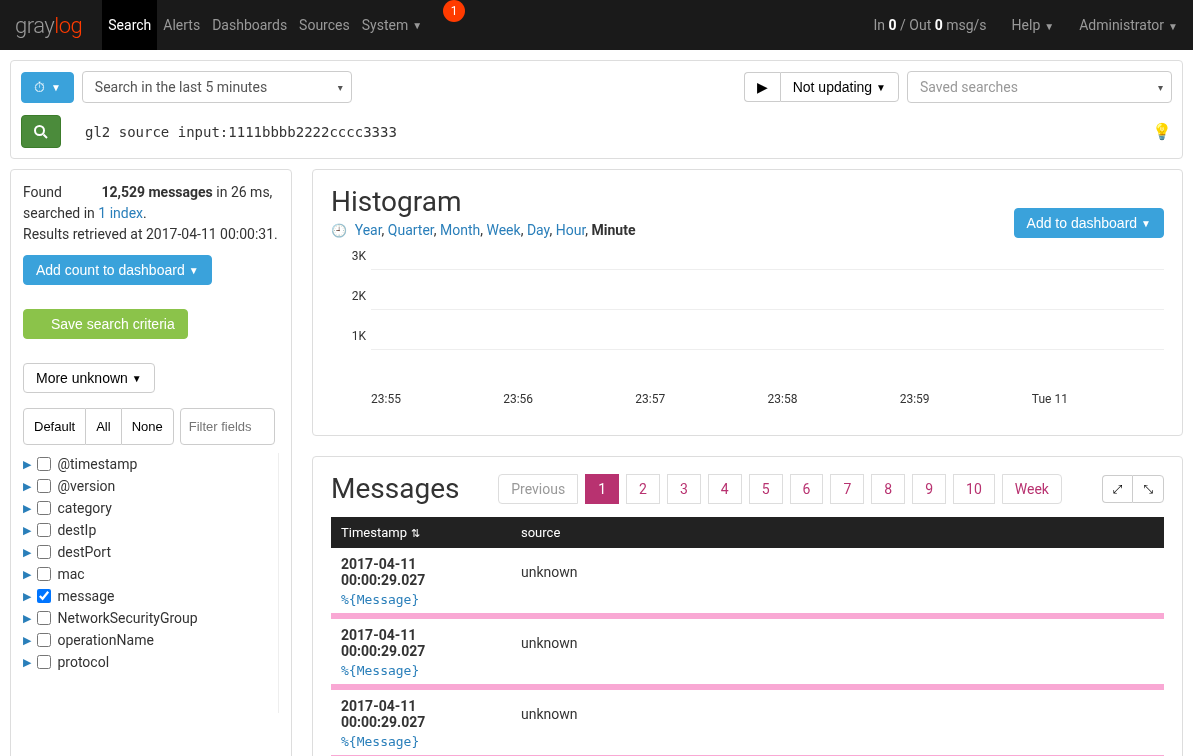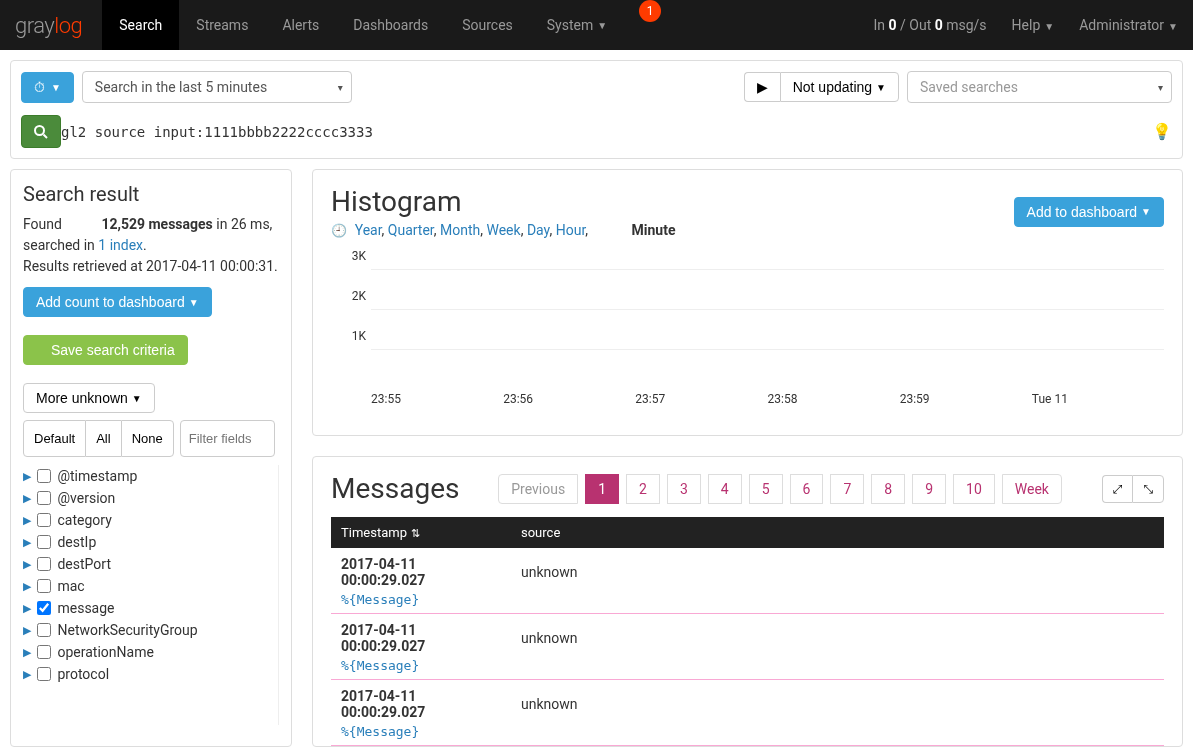--- a/index.html
+++ b/index.html
@@ -5,76 +5,76 @@
 * { box-sizing: border-box; margin: 0; padding: 0; }
 body { font-family: -apple-system, BlinkMacSystemFont, "Segoe UI", Roboto, "Helvetica Neue", Arial, sans-serif; font-size: 14px; color: #333; background: #fff; }
 
 
 .navbar { background: #1a1a1a; color: #999; height: 50px; display: flex; align-items: center; padding: 0 15px; }
 .brand { display: flex; align-items: center; margin-right: 20px; }
 .brand-text { font-size: 22px; letter-spacing: -0.5px; }
 .brand-gray { color: #999; font-weight: 300; }
 .brand-log { color: #ff3b00; font-weight: 300; }
 .nav-items { display: flex; flex: 1; }
-.nav-item { padding: 0 17px; height: 50px; display: flex; align-items: center; color: #999; cursor: pointer; }
+.nav-item { padding: 0 6px; height: 50px; display: flex; align-items: center; color: #999; cursor: pointer; }
 .nav-item.active { background: #000; color: #fff; }
 .badge-red { background: #ff3b00; color: #fff; border-radius: 50%; width: 22px; height: 22px; display: inline-flex; align-items: center; justify-content: center; font-size: 12px; margin-left: 15px; }
 .nav-right { display: flex; align-items: center; gap: 25px; color: #999; font-size: 14px; }
 .caret { margin-left: 4px; font-size: 10px; }
 
 
 .search-panel { border: 1px solid #ddd; margin: 10px; border-radius: 4px; padding: 10px; background: #fff; }
 .search-row1 { display: flex; align-items: center; gap: 8px; margin-bottom: 12px; }
 .btn { padding: 6px 12px; border: 1px solid #ccc; border-radius: 4px; background: #fff; cursor: pointer; font-size: 14px; display: inline-flex; align-items: center; }
 .btn-blue { background: #3aa2db; border-color: #3aa2db; color: #fff; }
 .btn-green { background: #8bc34a; border-color: #8bc34a; color: #fff; padding-left: 27px; }
 .select-box { border: 1px solid #ccc; border-radius: 4px; padding: 7px 28px 7px 12px; background: #fff; position: relative; font-size: 14px; color: #555; }
 .select-box .tri { position: absolute; right: 8px; top: 50%; transform: translateY(-50%); font-size: 10px; color: #555; }
 .time-range-select { width: 270px; }
 .spacer { flex: 1; }
 .notupdate-group { display: flex; }
 .notupdate-group .btn:first-child { border-radius: 4px 0 0 4px; border-right: none; }
 .notupdate-group .btn:last-child { border-radius: 0 4px 4px 0; }
 .saved-searches { width: 265px; color: #999; }
-.search-row2 { display: flex; align-items: center; gap: 0; }
+.search-row2 { display: flex; align-items: center; gap: 24px; }
 .search-btn { width: 40px; height: 33px; background: #4b8b3b; border: 1px solid #3c7c2b; border-radius: 4px; color: #fff; display: flex; align-items: center; justify-content: center; }
 .search-input { flex: 1; font-family: Menlo, Consolas, monospace; font-size: 14px; color: #333; border: none; outline: none; }
 .bulb { color: #42a5f5; font-size: 16px; }
 
 
 .main { display: flex; gap: 20px; padding: 0 10px 10px; }
 .sidebar { width: 282px; border: 1px solid #ddd; border-radius: 4px; padding: 12px; }
 .content { flex: 1; display: flex; flex-direction: column; gap: 20px; }
 
 
 .sidebar h2 { font-size: 20px; font-weight: 400; margin-bottom: 8px; }
 .result-summary { font-size: 14px; line-height: 1.5; margin-bottom: 10px; }
 .result-summary b { font-weight: 700; margin-left: 36px; }
 .link { color: #2a7fba; cursor: pointer; }
-.sidebar-actions { display: flex; flex-wrap: wrap; gap: 18px; margin-bottom: 7px; }
+.sidebar-actions { display: flex; flex-wrap: wrap; gap: 24px; margin-bottom: 15px; }
 .tabbar { display: flex; border-bottom: 1px solid #ddd; margin-bottom: 10px; }
 .tab { padding: 10px 15px; cursor: pointer; color: #555; border: 1px solid transparent; border-bottom: none; }
 .tab.active { border-color: #ddd; border-radius: 4px 4px 0 0; background: #fff; margin-bottom: -1px; color: #555; }
 .filter-row { display: flex; gap: 0; margin-bottom: 8px; }
 .filter-row .btn { border-radius: 0; font-size: 13px; padding: 10px 10px; }
 .filter-row .btn:first-child { border-radius: 4px 0 0 4px; }
 .filter-row .btn.mid { border-left: none; border-right: none; }
 .filter-row input { border: 1px solid #ccc; border-radius: 4px; padding: 6px 8px; font-size: 13px; margin-left: 6px; width: 95px; }
 .fields-list { height: 260px; overflow-y: scroll; border-right: 1px solid #eee; }
 .field-item { display: flex; align-items: center; gap: 6px; padding: 3px 0; font-size: 14px; }
 .field-item .expand { color: #2a7fba; font-size: 11px; }
 .field-item input[type=checkbox] { width: 14px; height: 14px; }
 
 
 .panel { border: 1px solid #ddd; border-radius: 4px; padding: 15px 18px; }
-.panel-header { display: flex; align-items: center; justify-content: space-between; margin-bottom: 12px; }
+.panel-header { display: flex; align-items: flex-end; justify-content: space-between; margin-bottom: 12px; }
 .panel-title { font-size: 28px; font-weight: 400; }
 .granularity { color: #2a7fba; font-size: 14px; margin-top: 4px; }
 .granularity .sep { color: #333; }
-.granularity .active-gran { color: #333; font-weight: 700; margin-left: 40px; }
+.granularity .active-gran { color: #333; font-weight: 700; }
 .clock-icon { color: #555; font-size: 13px; margin-right: 4px; }
 
 
 .chart-area { position: relative; height: 160px; margin-left: 40px; margin-bottom: 10px; }
 .y-axis { position: absolute; left: -40px; top: 0; bottom: 20px; width: 35px; }
 .y-tick { position: absolute; right: 0; font-size: 12px; color: #333; transform: translateY(-50%); }
 .plot { position: absolute; left: 0; right: 0; bottom: 20px; top: 0; display: flex; align-items: flex-end; }
 .gridline { position: absolute; left: 0; right: 0; border-top: 1px solid #eee; }
 .bar-col { flex: 1; display: flex; align-items: flex-end; justify-content: center; position: relative;}
 .bar { width: 88%; background: #26a0da; }
@@ -90,38 +90,37 @@
 .page-btn.active { background: #b83270; border-color: #b83270; color: #fff; }
 .expand-group { display: flex; }
 .expand-group .btn { padding: 6px 10px; font-size: 12px; }
 .expand-group .btn:first-child { border-radius: 4px 0 0 4px; border-right: none; }
 .expand-group .btn:last-child { border-radius: 0 4px 4px 0; }
 
 .msg-table { width: 100%; margin-top: 12px; border-collapse: collapse; }
 .msg-table thead th { background: #222; color: #fff; font-weight: 400; text-align: left; padding: 8px 10px; font-size: 13px; }
 .msg-row td { padding: 8px 10px 4px; font-size: 14px; }
 .msg-row .ts { font-weight: 700; }
-.msg-sub td { padding: 0 10px 6px; color: #2a7fba; font-family: Menlo, Consolas, monospace; font-size: 13px; border-bottom: 1px solid #f9a8d4; }
+.msg-sub td { padding: 0 10px 6px; color: #2a7fba; font-family: Menlo, Consolas, monospace; font-size: 13px; border-bottom: 6px solid #f9a8d4; }
 .sort-icon { font-size: 11px; margin-left: 4px; }
 
 
 .fields-list::-webkit-scrollbar { width: 14px; }
 .fields-list::-webkit-scrollbar-track { background: #f0f0f0; }
 .fields-list::-webkit-scrollbar-thumb { background: #c0c0c0; border-radius: 2px; }
 </style>
 </head>
 <body>
 
 <div class="navbar">
   <div class="brand">
     <span class="brand-text"><span class="brand-gray">gray</span><span class="brand-log">log</span></span>
   </div>
   <div class="nav-items">
     <div class="nav-item active">Search</div>
-    <div class="nav-item">Streams</div>
     <div class="nav-item">Alerts</div>
     <div class="nav-item">Dashboards</div>
     <div class="nav-item">Sources</div>
     <div class="nav-item">
         <span>System</span>
         <span class="caret">▼</span>
       </div>
     <span class="badge-red">1</span>
   </div>
   <div class="nav-right">
@@ -158,21 +157,20 @@
         </svg>
     </button>
     <input class="search-input" value="gl2_source_input:1111bbbb2222cccc3333" style="">
     <span class="bulb">💡</span>
   </div>
 </div>
 
 <div class="main">
 
   <div class="sidebar">
-    <h2>Search result</h2>
     <div class="result-summary">
       <span>Found </span><b>12,529 messages</b><span> in 26 ms, searched in </span><span class="link">1 index</span><span>.</span><br>
       <span>Results retrieved at 2017-04-11 00:00:31.</span>
     </div>
     <div class="sidebar-actions">
       <button class="btn btn-blue">
           <span>Add count to dashboard</span>
           <span class="caret">▼</span>
         </button>
       <button class="btn btn-green">Save search criteria</button>

